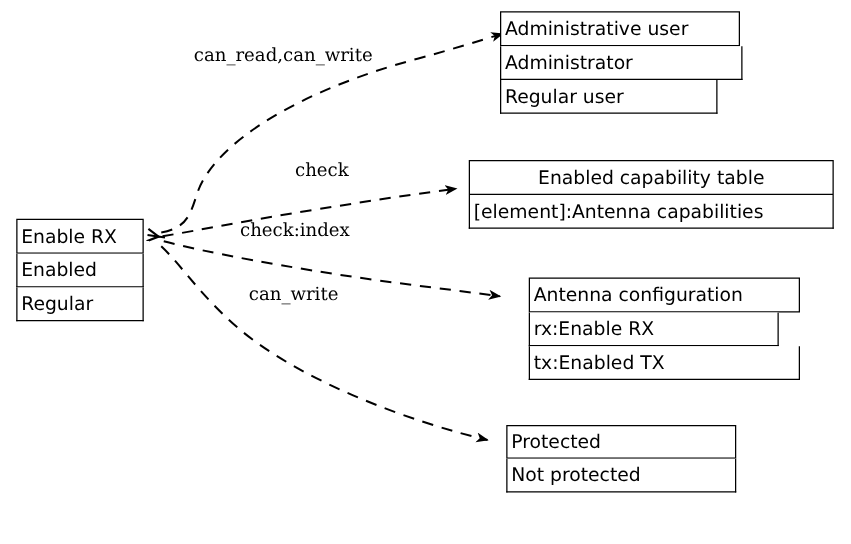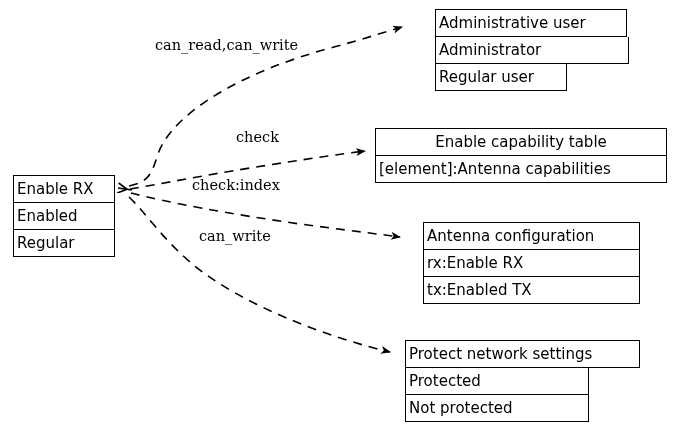--- a/index.html
+++ b/index.html
@@ -86,39 +86,38 @@
 
     <path d="M129,197 C145,212 160,236 190,262 C240,305 330,338 390,352" fill="none" stroke="#000000" stroke-width="1.6" stroke-dasharray="9,7" marker-end="url(#arrow-right)"></path>
   </svg>
 
   <div class="node" style="left:13px; top:175px; width:102px;">
     <div class="rec-row pad-left" style="height:28px;">Enable RX</div>
     <div class="rec-row pad-left" style="height:27px;">Enabled</div>
     <div class="rec-row pad-left" style="height:27px;">Regular</div>
   </div>
 
-  <div class="node" style="left:435px; top:9px; width:192px;">
+  <div class="node" style="left:400px; top:9px; width:192px;">
     <div class="rec-row pad-left" style="height:28px; width:192px;">Administrative user</div>
     <div class="rec-row pad-left" style="height:27px; width:194px;">Administrator</div>
-    <div class="rec-row pad-left" style="height:27px; width:132px;">Regular user</div>
+    <div class="rec-row pad-left" style="height:27px; width:174px;">Regular user</div>
   </div>
 
   <div class="node" style="left:375px; top:128px; width:292px;">
-    <div class="rec-row center" style="height:28px; width:292px;">Enable capability table</div>
+    <div class="rec-row center" style="height:28px; width:292px;">Enabled capability table</div>
     <div class="rec-row pad-left" style="height:27px; width:292px;">[element]:Antenna capabilities</div>
   </div>
 
   <div class="node" style="left:411px; top:222px; width:217px;padding-left:12px;">
     <div class="rec-row pad-left" style="height:28px; width:217px;">Antenna configuration</div>
-    <div class="rec-row pad-left" style="height:27px; width:217px;">rx:Enable RX</div>
+    <div class="rec-row pad-left" style="height:27px; width:200px;">rx:Enable RX</div>
     <div class="rec-row pad-left" style="height:27px; width:217px;">tx:Enabled TX</div>
   </div>
 
   <div class="node" style="left:405px; top:340px; width:235px;">
-    <div class="rec-row pad-left" style="height:28px; width:235px;">Protect network settings</div>
     <div class="rec-row pad-left" style="height:27px; width:184px;">Protected</div>
     <div class="rec-row pad-left" style="height:27px; width:184px;">Not protected</div>
   </div>
 
   <div class="edge-label" style="left:155px; top:38px;">can_read,can_write</div>
 
   <div class="edge-label" style="left:236px; top:130px;">check</div>
 
   <div class="edge-label" style="left:192px; top:178px;">check:index</div>
 

